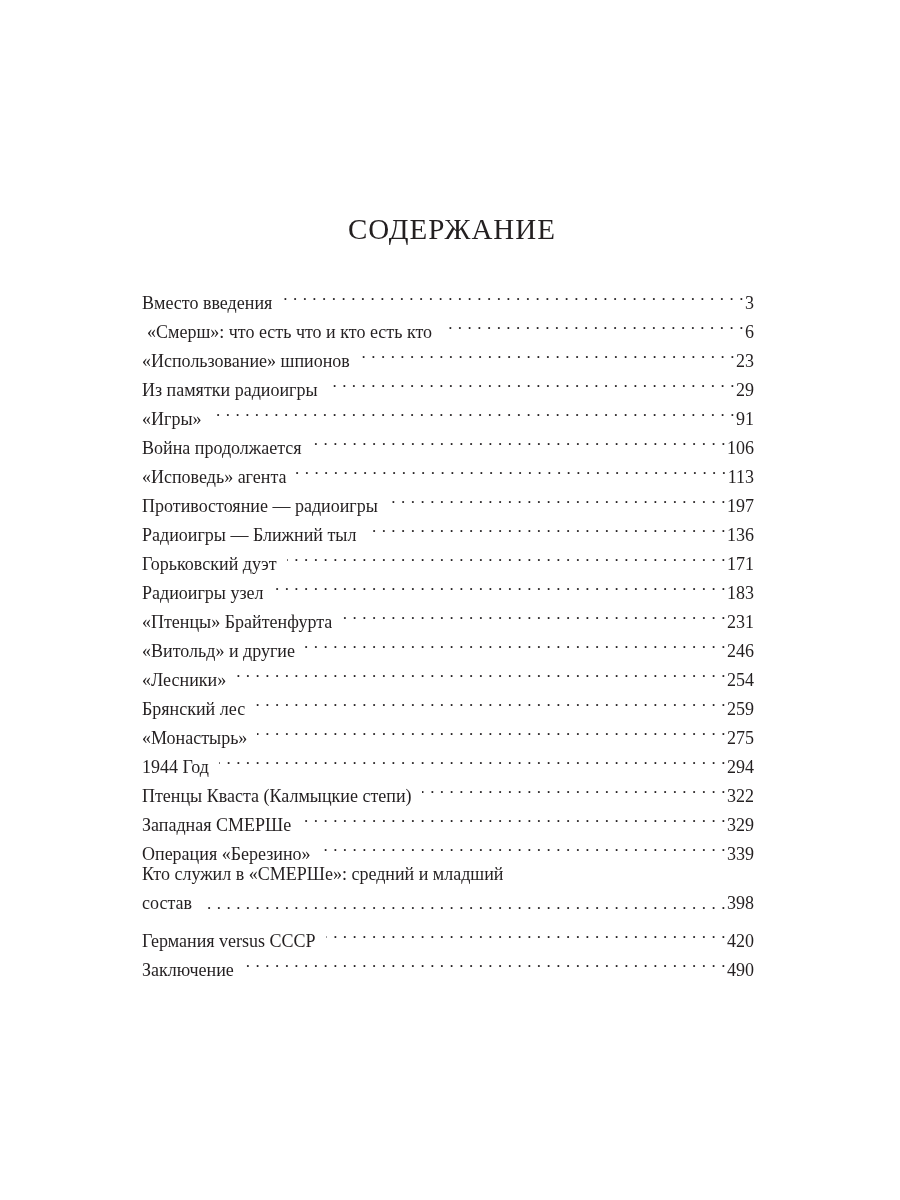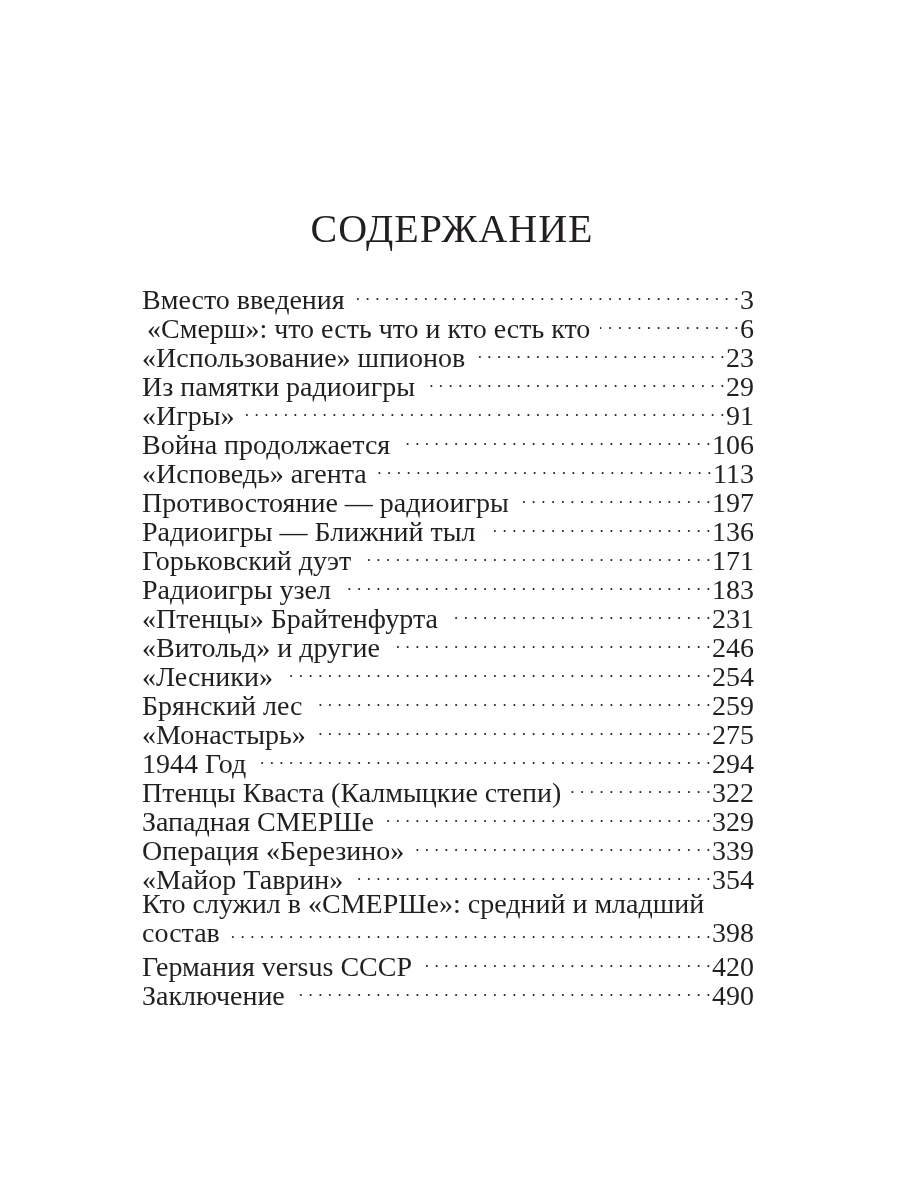--- a/index.html
+++ b/index.html
@@ -19,41 +19,41 @@
       position: absolute;
       left: 0; top: 0;
       width: 900px; height: 1200px;
     }
     .title {
       position: absolute;
       top: 203px;
       left: 0;
       width: 900px;
       text-align: center;
-      font-size: 40px;
+      font-size: 29px;
       letter-spacing: 1px;
       line-height: 52px;
       font-weight: normal;
       margin: 0;
       padding-left: 4px;
       box-sizing: border-box;
     }
     .toc {
       position: absolute;
       top: 280px;
       left: 142px;
       width: 612px;
       list-style: none;
       margin: 0;
       padding: 0;
     }
     .toc-entry {
       display: flex;
       align-items: baseline;
-      font-size: 28px;
+      font-size: 18px;
       line-height: 29px;
       height: 29px;
       white-space: nowrap;
     }
     .toc-entry.indent .toc-label { padding-left: 5px; }
     .toc-label {
       flex: 0 0 auto;
       padding-right: 10px;
     }
     .toc-leader {
@@ -194,25 +194,20 @@
     <li class="toc-entry">
       <span class="toc-label">Западная СМЕРШе</span>
       <span class="toc-leader"></span>
       <span class="toc-page">329</span>
     </li>
     <li class="toc-entry">
       <span class="toc-label">Операция «Березино»</span>
       <span class="toc-leader"></span>
       <span class="toc-page">339</span>
     </li>
-    <li class="toc-entry">
-      <span class="toc-label">«Майор Таврин»</span>
-      <span class="toc-leader"></span>
-      <span class="toc-page">354</span>
-    </li>
     <li class="toc-entry wrap">
       <span class="line1">Кто служил в «СМЕРШе»: средний и младший</span>
       <span class="line2">
         <span class="toc-label">состав</span>
         <span class="toc-leader"></span>
         <span class="toc-page">398</span>
       </span>
     </li>
     <li class="toc-entry">
       <span class="toc-label">Германия versus СССР</span>

